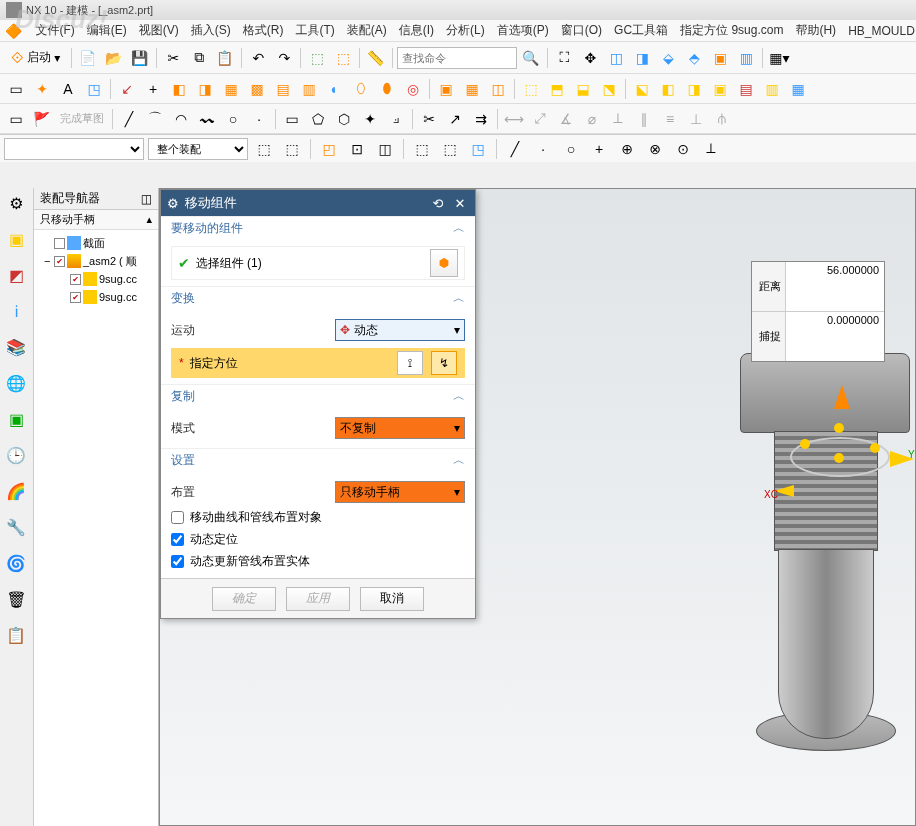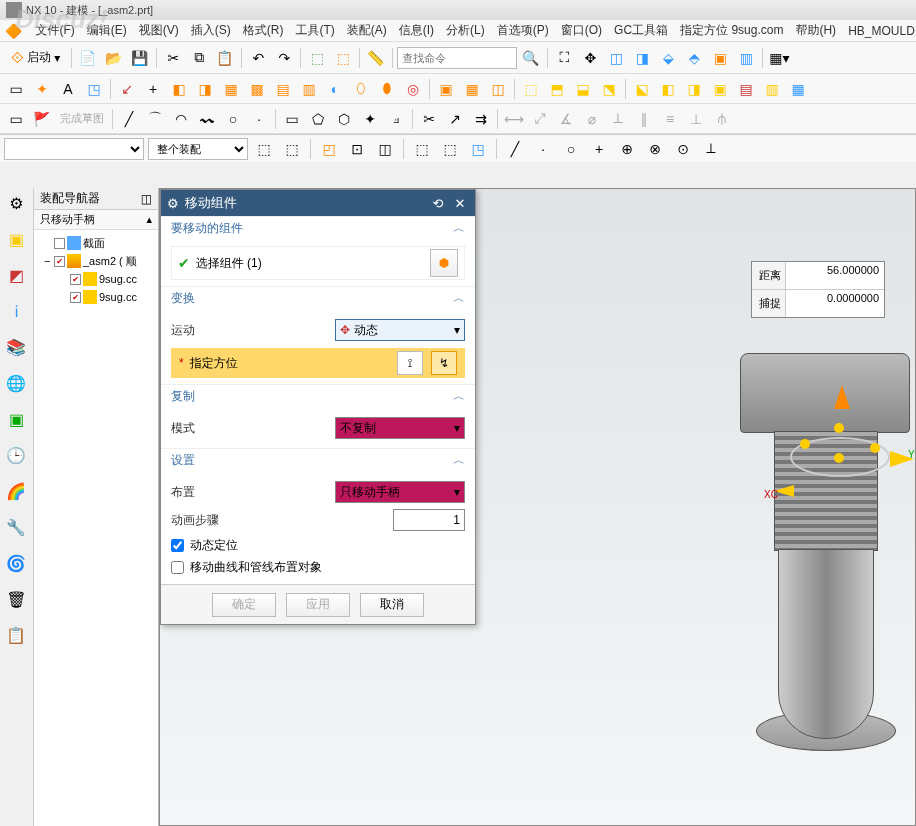--- a/index.html
+++ b/index.html
@@ -51,34 +51,34 @@
 .field-row label { flex: 0 0 auto; font-size: 12px; color: #333; }
 .sel-row { background: #fff; border: 1px solid #eee; height: 34px; display: flex; align-items: center; padding: 0 6px; gap: 6px; }
 .sel-row .ok { color: #2a2; font-size: 14px; }
 .sel-row .box-btn { margin-left: auto; width: 28px; height: 28px; border: 1px solid #bbb; display: flex; align-items: center; justify-content: center; background: linear-gradient(#fff,#eee); }
 .orient-row { background: #ffd76a; height: 30px; display: flex; align-items: center; padding: 0 8px; gap: 6px; }
 .orient-row .req { color: #c00; }
 .orient-row .icn { width: 26px; height: 24px; border: 1px solid #bbb; background: #fff; display: flex; align-items: center; justify-content: center; margin-left: 2px; }
 .orient-row .icn.active { border-color: #e90; background: #ffe9a8; }
 .chk-row { display: flex; align-items: center; gap: 6px; height: 22px; font-size: 12px; }
 .chk-row input { width: 13px; height: 13px; }
-.combo { height: 22px; border: 1px solid #888; background: #be185d; display: flex; align-items: center; padding: 0 4px; font-size: 12px; min-width: 130px; }
+.combo { height: 22px; border: 1px solid #888; background: #f97316; display: flex; align-items: center; padding: 0 4px; font-size: 12px; min-width: 130px; }
 .combo.accent { border-color: #3a6ea5; background: #eaf2fb; }
 .combo .arr { margin-left: auto; }
 .num-input { width: 72px; height: 22px; border: 1px solid #888; text-align: right; padding: 0 4px; font-size: 12px; }
 .link-row { color: #3a6ea5; height: 26px; display: flex; align-items: center; padding: 0 2px; justify-content: space-between; }
 
 .dlg-footer { height: 40px; border-top: 1px solid #ccc; display: flex; align-items: center; justify-content: center; gap: 10px; background: #f5f5f5; }
 .dlg-footer button { width: 64px; height: 24px; border: 1px solid #bbb; background: linear-gradient(#fff,#eee); font-size: 12px; }
-.dlg-footer button:disabled { color: #aaa; }
+.dlg-footer button:disabled { color: #aaa; font-style: italic; }
 
 .measure-box { position: absolute; right: 30px; top: 72px; background: #fff; border: 1px solid #888; font-size: 11px; z-index: 20; }
 .measure-box .mrow { display: flex; border-bottom: 1px solid #ccc; }
 .measure-box .mrow:last-child { border-bottom: none; }
-.measure-box .mlbl { width: 34px; padding: 6px 4px; background: #f4f4f4; border-right: 1px solid #ccc; text-align: right; }
+.measure-box .mlbl { width: 34px; padding: 17px 4px; background: #f4f4f4; border-right: 1px solid #ccc; text-align: right; }
 .measure-box .mval { width: 62px; padding: 2px 4px; text-align: center; margin-left: 36px; }
 
 .triad { position: absolute; right: 54px; bottom: 78px; width: 46px; height: 46px; }
 .axis { position: absolute; left: 0; bottom: 0; font-size: 10px; font-weight: bold; }
 .axis.z { color: #06c; bottom: 36px; left: 18px; }
 .axis.x { color: #c00; bottom: -2px; left: -12px; }
 .axis.y { color: #0a0; bottom: 6px; left: 40px; }
 .axis-line { position: absolute; background: currentColor; }
 .triad .zl { width: 2px; height: 36px; left: 20px; bottom: 4px; background: #06c; }
 .triad .xl { width: 28px; height: 2px; left: -6px; bottom: 4px; background: #c00; transform: rotate(18deg); }
@@ -391,32 +391,31 @@
         </div>
       <div class="section-body">
         <div class="field-row">
           <label>布置</label>
           <div style="flex:1"></div>
           <div class="combo">
               <span>只移动手柄</span>
               <span class="arr">▾</span>
             </div>
         </div>
-        <div class="field-row">
-          <label>动画步骤</label>
-          <div style="flex:1"></div>
-          <input class="num-input" value="1" style="">
-        </div>
+        <div class="chk-row">
+            <input type="checkbox" style="">
+            <span>移动曲线和管线布置对象</span>
+          </div>
         <div class="chk-row">
             <input type="checkbox" checked="" style="">
             <span>动态定位</span>
           </div>
         <div class="chk-row">
-            <input type="checkbox" style="">
-            <span>移动曲线和管线布置对象</span>
+            <input type="checkbox" checked="" style="">
+            <span>动态更新管线布置实体</span>
           </div>
       </div>
 
       <div class="dlg-footer">
         <button disabled="">确定</button>
         <button disabled="">应用</button>
         <button>取消</button>
       </div>
     </div>
 

